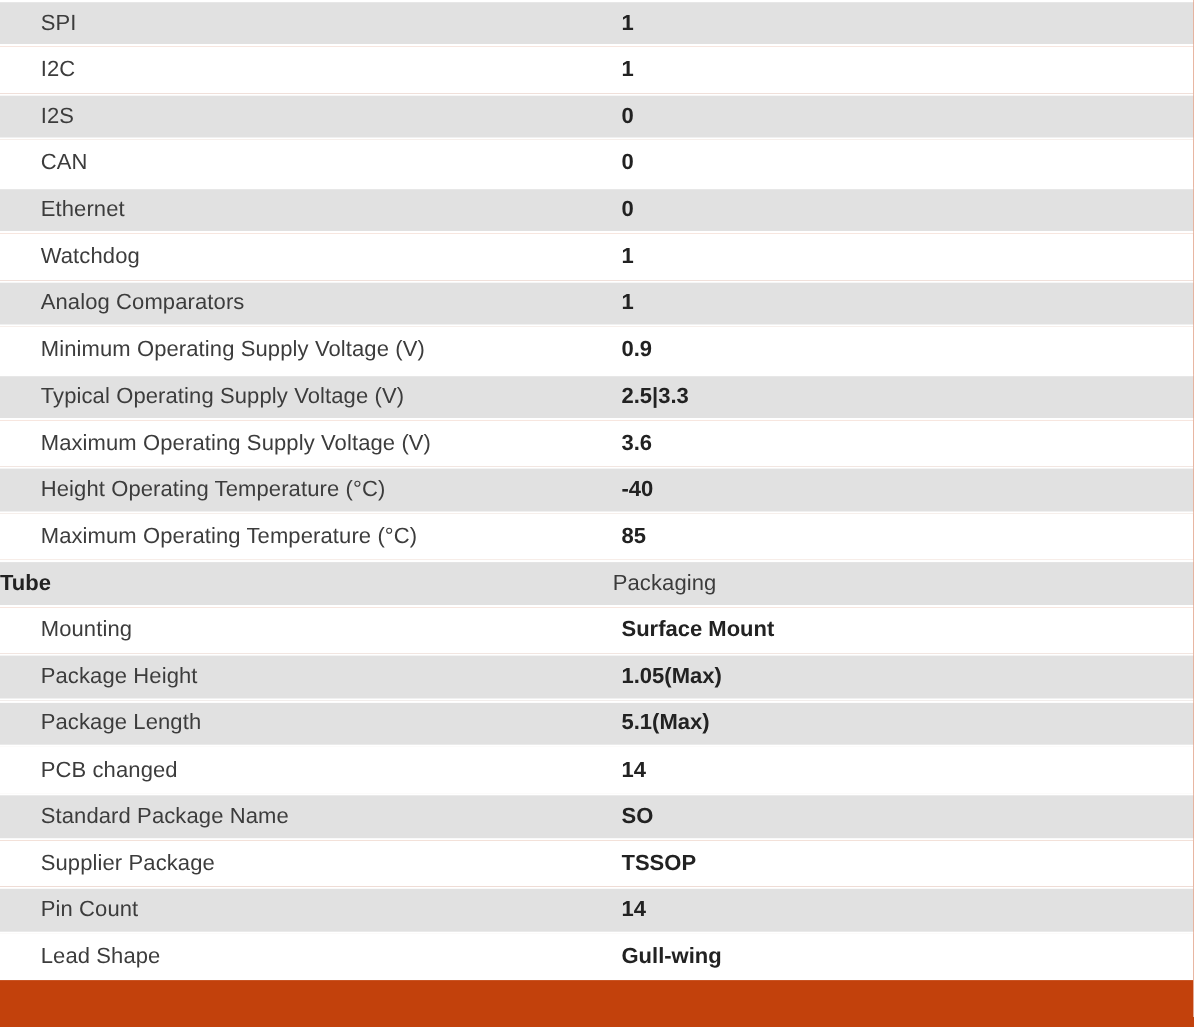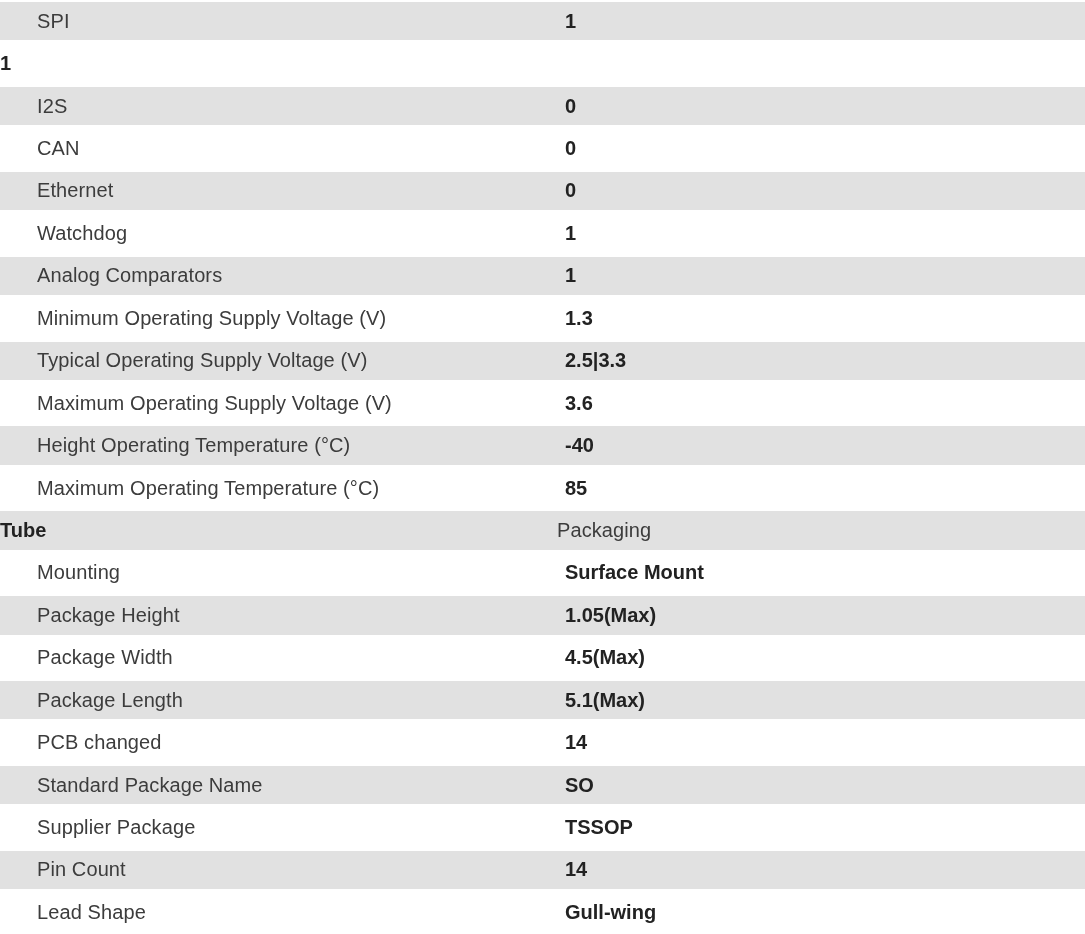--- a/index.html
+++ b/index.html
@@ -58,20 +58,21 @@
 <body>
 
 <div class="page">
   <div class="spec-table" id="spec-table">
   <div class="row stripe">
     <div class="cell label">SPI</div>
     <div class="cell value">1</div>
   </div>
 
   <div class="row">
+    <div class="cell label">I2C</div>
     <div class="cell value">1</div>
   </div>
 
   <div class="row stripe">
     <div class="cell label">I2S</div>
     <div class="cell value">0</div>
   </div>
 
   <div class="row">
     <div class="cell label">CAN</div>
@@ -88,21 +89,21 @@
     <div class="cell value">1</div>
   </div>
 
   <div class="row stripe">
     <div class="cell label">Analog Comparators</div>
     <div class="cell value">1</div>
   </div>
 
   <div class="row">
     <div class="cell label">Minimum Operating Supply Voltage (V)</div>
-    <div class="cell value">1.3</div>
+    <div class="cell value">0.9</div>
   </div>
 
   <div class="row stripe">
     <div class="cell label">Typical Operating Supply Voltage (V)</div>
     <div class="cell value">2.5|3.3</div>
   </div>
 
   <div class="row">
     <div class="cell label">Maximum Operating Supply Voltage (V)</div>
     <div class="cell value">3.6</div>
@@ -126,24 +127,20 @@
   <div class="row">
     <div class="cell label">Mounting</div>
     <div class="cell value">Surface Mount</div>
   </div>
 
   <div class="row stripe">
     <div class="cell label">Package Height</div>
     <div class="cell value">1.05(Max)</div>
   </div>
 
-  <div class="row">
-    <div class="cell label">Package Width</div>
-    <div class="cell value">4.5(Max)</div>
-  </div>
 
   <div class="row stripe">
     <div class="cell label">Package Length</div>
     <div class="cell value">5.1(Max)</div>
   </div>
 
   <div class="row">
     <div class="cell label">PCB changed</div>
     <div class="cell value">14</div>
   </div>

